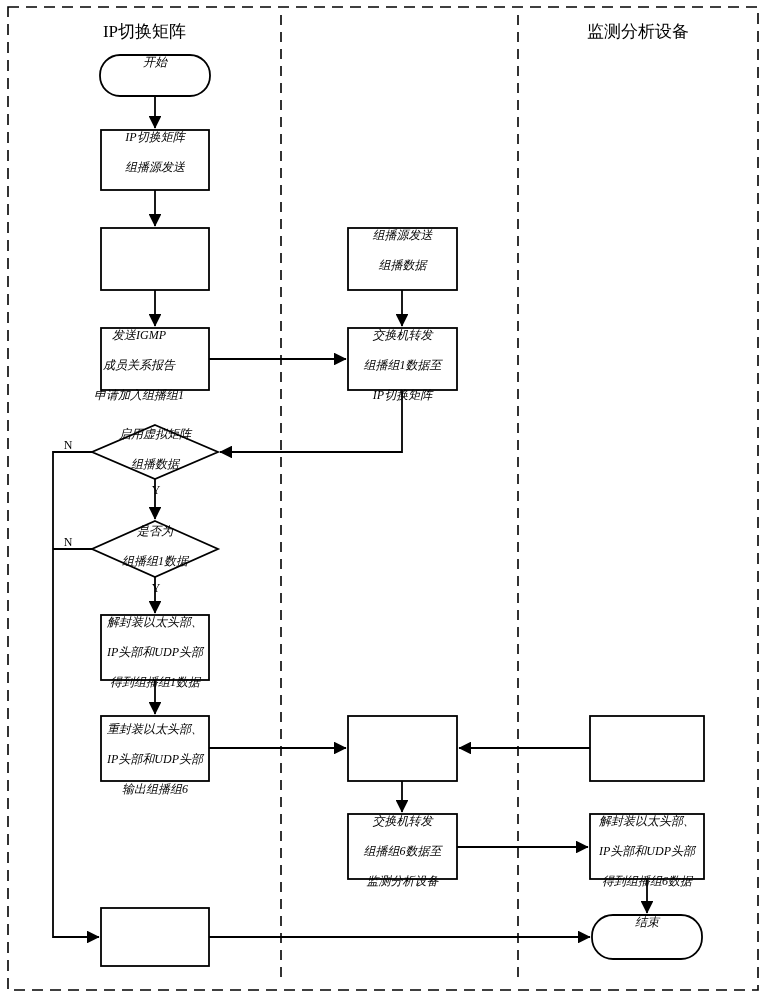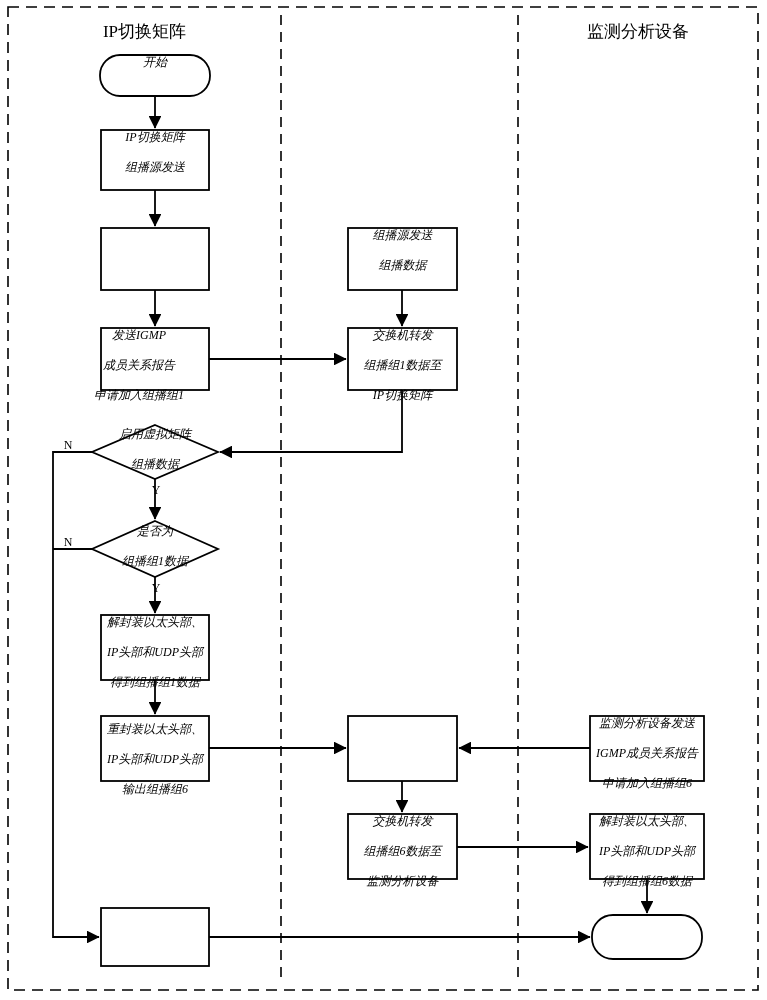--- a/index.html
+++ b/index.html
@@ -198,44 +198,40 @@
 
   <div class="node-label" style="left:99px; top:722px; width:112px; height:65px;">
     <span>
       <span>重封装以太头部、</span><br>
       <span>IP头部和UDP头部</span><br>
       <span>输出组播组6</span>
     </span>
   </div>
 
 
-  <div class="node-label" style="left:588px; top:716px; width:118px; height:65px;">
-    <span>
-      <span>监测分析设备发送</span><br>
-      <span>IGMP成员关系报告</span><br>
-      <span>申请加入组播组6</span>
-    </span>
-  </div>
 
   <div class="node-label" style="left:348px; top:814px; width:109px; height:65px;">
     <span>
       <span>交换机转发</span><br>
       <span>组播组6数据至</span><br>
       <span>监测分析设备</span>
     </span>
   </div>
 
   <div class="node-label" style="left:588px; top:814px; width:118px; height:65px;">
     <span>
       <span>解封装以太头部、</span><br>
       <span>IP头部和UDP头部</span><br>
       <span>得到组播组6数据</span>
     </span>
   </div>
 
 
+  <div class="node-label" style="left:592px; top:915px; width:110px; height:44px;">
+    <span>结束</span>
+  </div>
 
   <div class="edge-label" style="left:58px; top:438px; width:20px;">N</div>
   <div class="edge-label" style="left:146px; top:483px; width:20px;">Y</div>
   <div class="edge-label" style="left:58px; top:535px; width:20px;">N</div>
   <div class="edge-label" style="left:146px; top:581px; width:20px;">Y</div>
 
 </div>
 
 </body></html>

